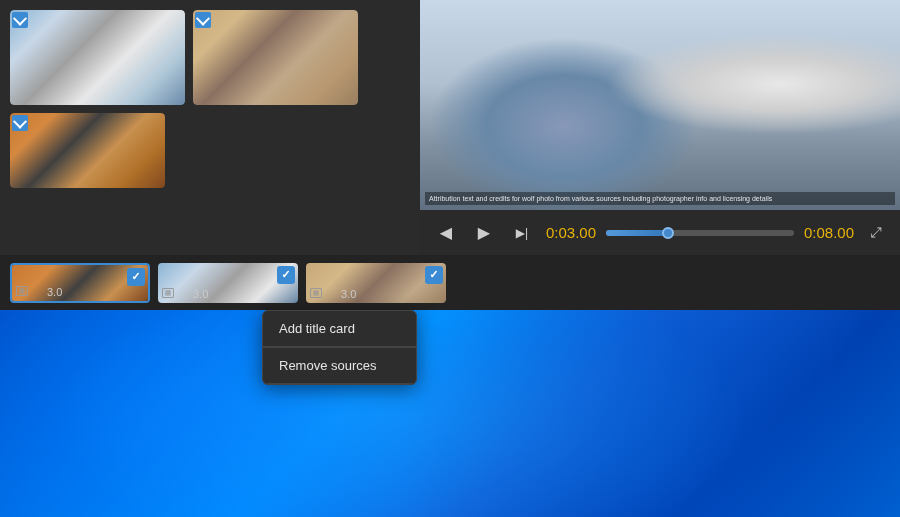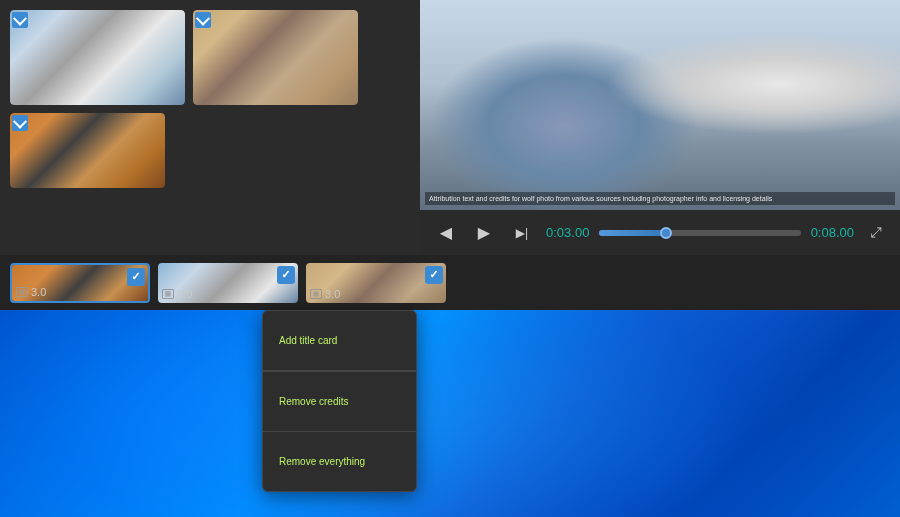--- a/index.html
+++ b/index.html
@@ -146,22 +146,22 @@
       display: flex;
       align-items: center;
       justify-content: center;
       cursor: pointer;
       color: #ccc;
       font-size: 16px;
       flex-shrink: 0;
     }
 
     .time-display {
-      color: #14b8a6;
-      font-size: 13px;
+      color: #eab308;
+      font-size: 15px;
       flex-shrink: 0;
     }
 
     .progress-bar-container {
       flex: 1;
       height: 6px;
       background: #555;
       border-radius: 3px;
       position: relative;
       cursor: pointer;
@@ -262,22 +262,21 @@
       color: white;
       font-size: 11px;
       font-weight: bold;
     }
 
     .timeline-duration {
       position: absolute;
       bottom: 3px;
       left: 4px;
       display: flex;
-      align-items: center;
-      gap: 3px;
+      gap: 19px;
       color: #ccc;
       font-size: 11px;
     }
 
     .img-icon {
       width: 12px;
       height: 10px;
       border: 1px solid #999;
       border-radius: 1px;
       display: inline-flex;
@@ -335,23 +334,23 @@
       width: 155px;
       background: #2d2d2d;
       border: 1px solid #444;
       border-radius: 6px;
       box-shadow: 0 4px 20px rgba(0,0,0,0.5);
       overflow: hidden;
       z-index: 100;
     }
 
     .context-menu-item {
-      padding: 24px 16px;
-      color: #bef264;
-      font-size: 10px;
+      padding: 10px 16px;
+      color: #e5e5e5;
+      font-size: 13px;
       cursor: pointer;
       white-space: nowrap;
     }
 
     .context-menu-divider {
       height: 1px;
       background: #444;
     }
   </style>
 </head>
@@ -434,16 +433,15 @@
 <div class="bottom-bg">
   <div class="wave-decoration wave1"></div>
   <div class="wave-decoration wave2"></div>
   <div class="wave-decoration wave3"></div>
 </div>
 
 <div class="context-menu">
   <div class="context-menu-item">Add title card</div>
   <div class="context-menu-divider"></div>
   <div class="context-menu-divider"></div>
-  <div class="context-menu-item">Remove credits</div>
+  <div class="context-menu-item">Remove sources</div>
   <div class="context-menu-divider"></div>
-  <div class="context-menu-item">Remove everything</div>
 </div>
 
 </body></html>

